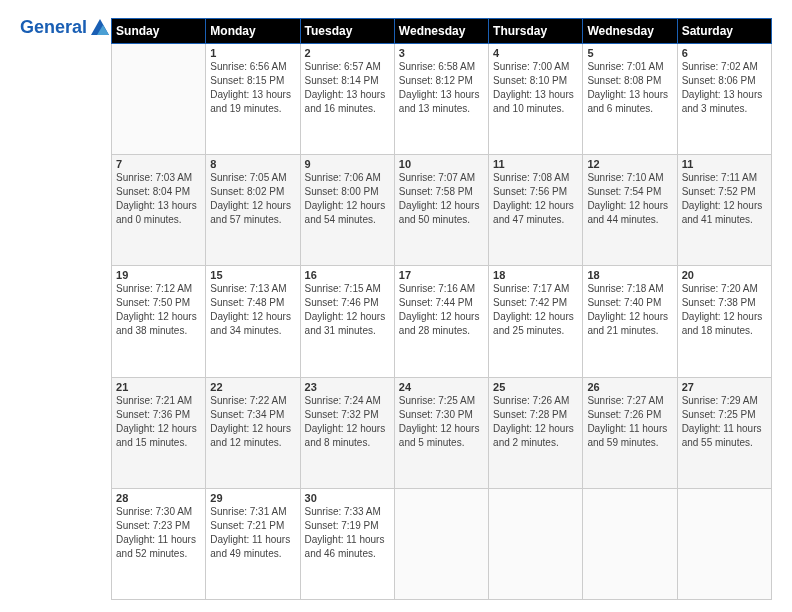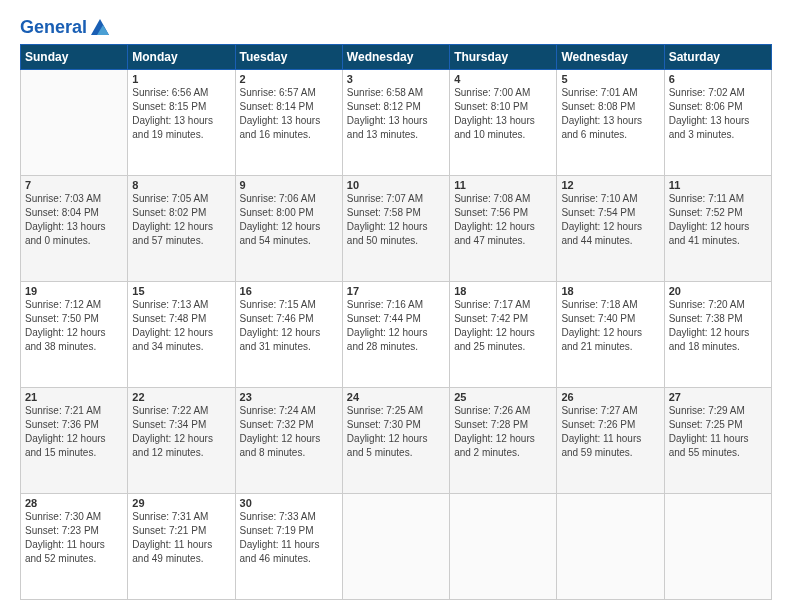--- a/index.html
+++ b/index.html
@@ -8,21 +8,21 @@
       height: 612px;
       font-family: Arial, sans-serif;
       background: #fff;
       overflow: hidden;
     }
     .page {
       width: 792px;
       height: 612px;
       padding: 18px 20px 12px 20px;
       display: flex;
-      flex-direction: column;
+      flex-direction: row;
     }
     .header {
       display: flex;
       justify-content: space-between;
       align-items: flex-start;
       margin-bottom: 6px;
     }
     .logo {
       display: flex;
       align-items: center;
@@ -51,21 +51,21 @@
       text-align: right;
     }
     .calendar {
       flex: 1;
       border: 1px solid #ccc;
       border-collapse: collapse;
       width: 100%;
       table-layout: fixed;
     }
     .calendar th {
-      background-color: #0c4a6e;
+      background-color: #000000;
       color: #fff;
       font-size: 12px;
       font-weight: bold;
       padding: 5px 4px;
       text-align: left;
       border: 1px solid #1a5fb4;
     }
     .calendar td {
       border: 1px solid #ccc;
       vertical-align: top;

